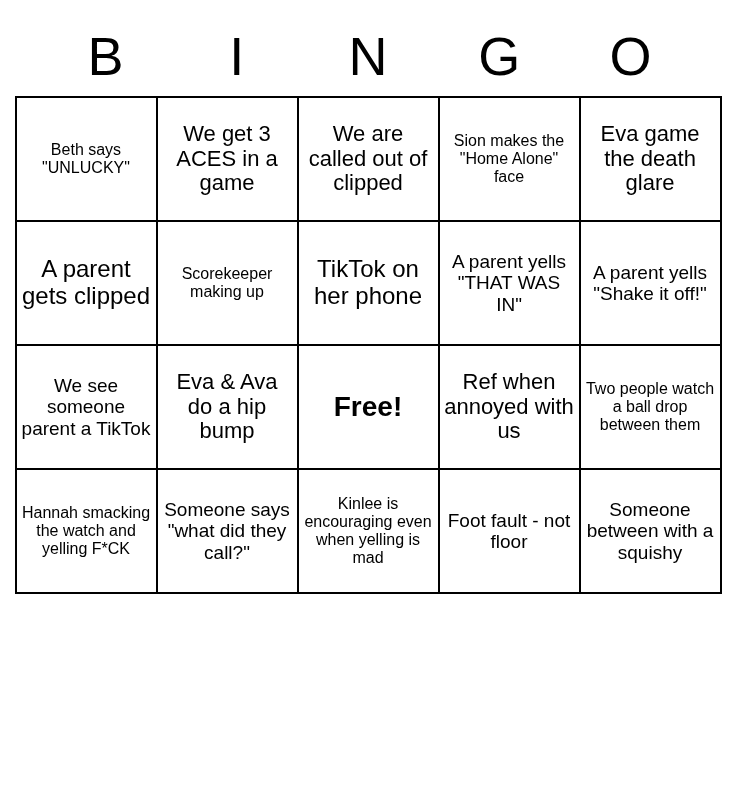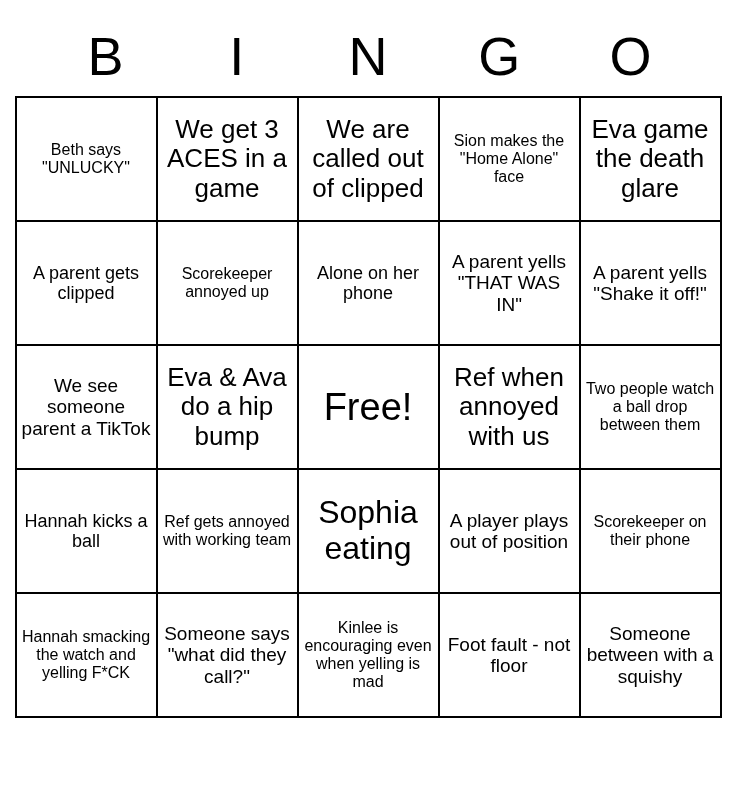--- a/index.html
+++ b/index.html
@@ -55,24 +55,24 @@
     word-wrap: break-word;
   }
   .cell-text {
     display: block;
     line-height: 1.12;
   }
   
   .fs-xs { font-size: 16px; }
   .fs-s  { font-size: 16px; }
   .fs-m  { font-size: 19px; }
-  .fs-l  { font-size: 26px; }
-  .fs-xl { font-size: 18px; }
+  .fs-l  { font-size: 22px; }
+  .fs-xl { font-size: 24px; }
   .fs-xxl{ font-size: 32px; }
-  .fs-free { font-size: 38px; }
+  .fs-free { font-size: 28px; font-weight: bold; }
 </style>
 </head>
 <body>
 
 <div class="card">
 
   <div class="header">
     <div class="header-letter">B</div>
     <div class="header-letter">I</div>
     <div class="header-letter">N</div>
@@ -97,24 +97,24 @@
           </td>
         <td>
             <span class="cell-text fs-l" id="c04">Eva game the death glare</span>
           </td>
       </tr>
       <tr>
         <td>
             <span class="cell-text fs-xl" id="c10">A parent gets clipped</span>
           </td>
         <td>
-            <span class="cell-text fs-s" id="c11">Scorekeeper annoyed up</span>
+            <span class="cell-text fs-s" id="c11">Scorekeeper making up</span>
           </td>
         <td>
-            <span class="cell-text fs-xl" id="c12">Alone on her phone</span>
+            <span class="cell-text fs-xl" id="c12">TikTok on her phone</span>
           </td>
         <td>
             <span class="cell-text fs-m" id="c13">A parent yells "THAT WAS IN"</span>
           </td>
         <td>
             <span class="cell-text fs-m" id="c14">A parent yells "Shake it off!"</span>
           </td>
       </tr>
       <tr>
         <td>
@@ -128,37 +128,20 @@
           </td>
         <td>
             <span class="cell-text fs-l" id="c23">Ref when annoyed with us</span>
           </td>
         <td>
             <span class="cell-text fs-xs" id="c24">Two people watch a ball drop between them</span>
           </td>
       </tr>
       <tr>
         <td>
-            <span class="cell-text fs-xl" id="c30">Hannah kicks a ball</span>
-          </td>
-        <td>
-            <span class="cell-text fs-s" id="c31">Ref gets annoyed with working team</span>
-          </td>
-        <td>
-            <span class="cell-text fs-xxl" id="c32">Sophia eating</span>
-          </td>
-        <td>
-            <span class="cell-text fs-m" id="c33">A player plays out of position</span>
-          </td>
-        <td>
-            <span class="cell-text fs-s" id="c34">Scorekeeper on their phone</span>
-          </td>
-      </tr>
-      <tr>
-        <td>
             <span class="cell-text fs-s" id="c40">Hannah smacking the watch and yelling F*CK</span>
           </td>
         <td>
             <span class="cell-text fs-m" id="c41">Someone says "what did they call?"</span>
           </td>
         <td>
             <span class="cell-text fs-xs" id="c42">Kinlee is encouraging even when yelling is mad</span>
           </td>
         <td>
             <span class="cell-text fs-m" id="c43">Foot fault - not floor</span>

